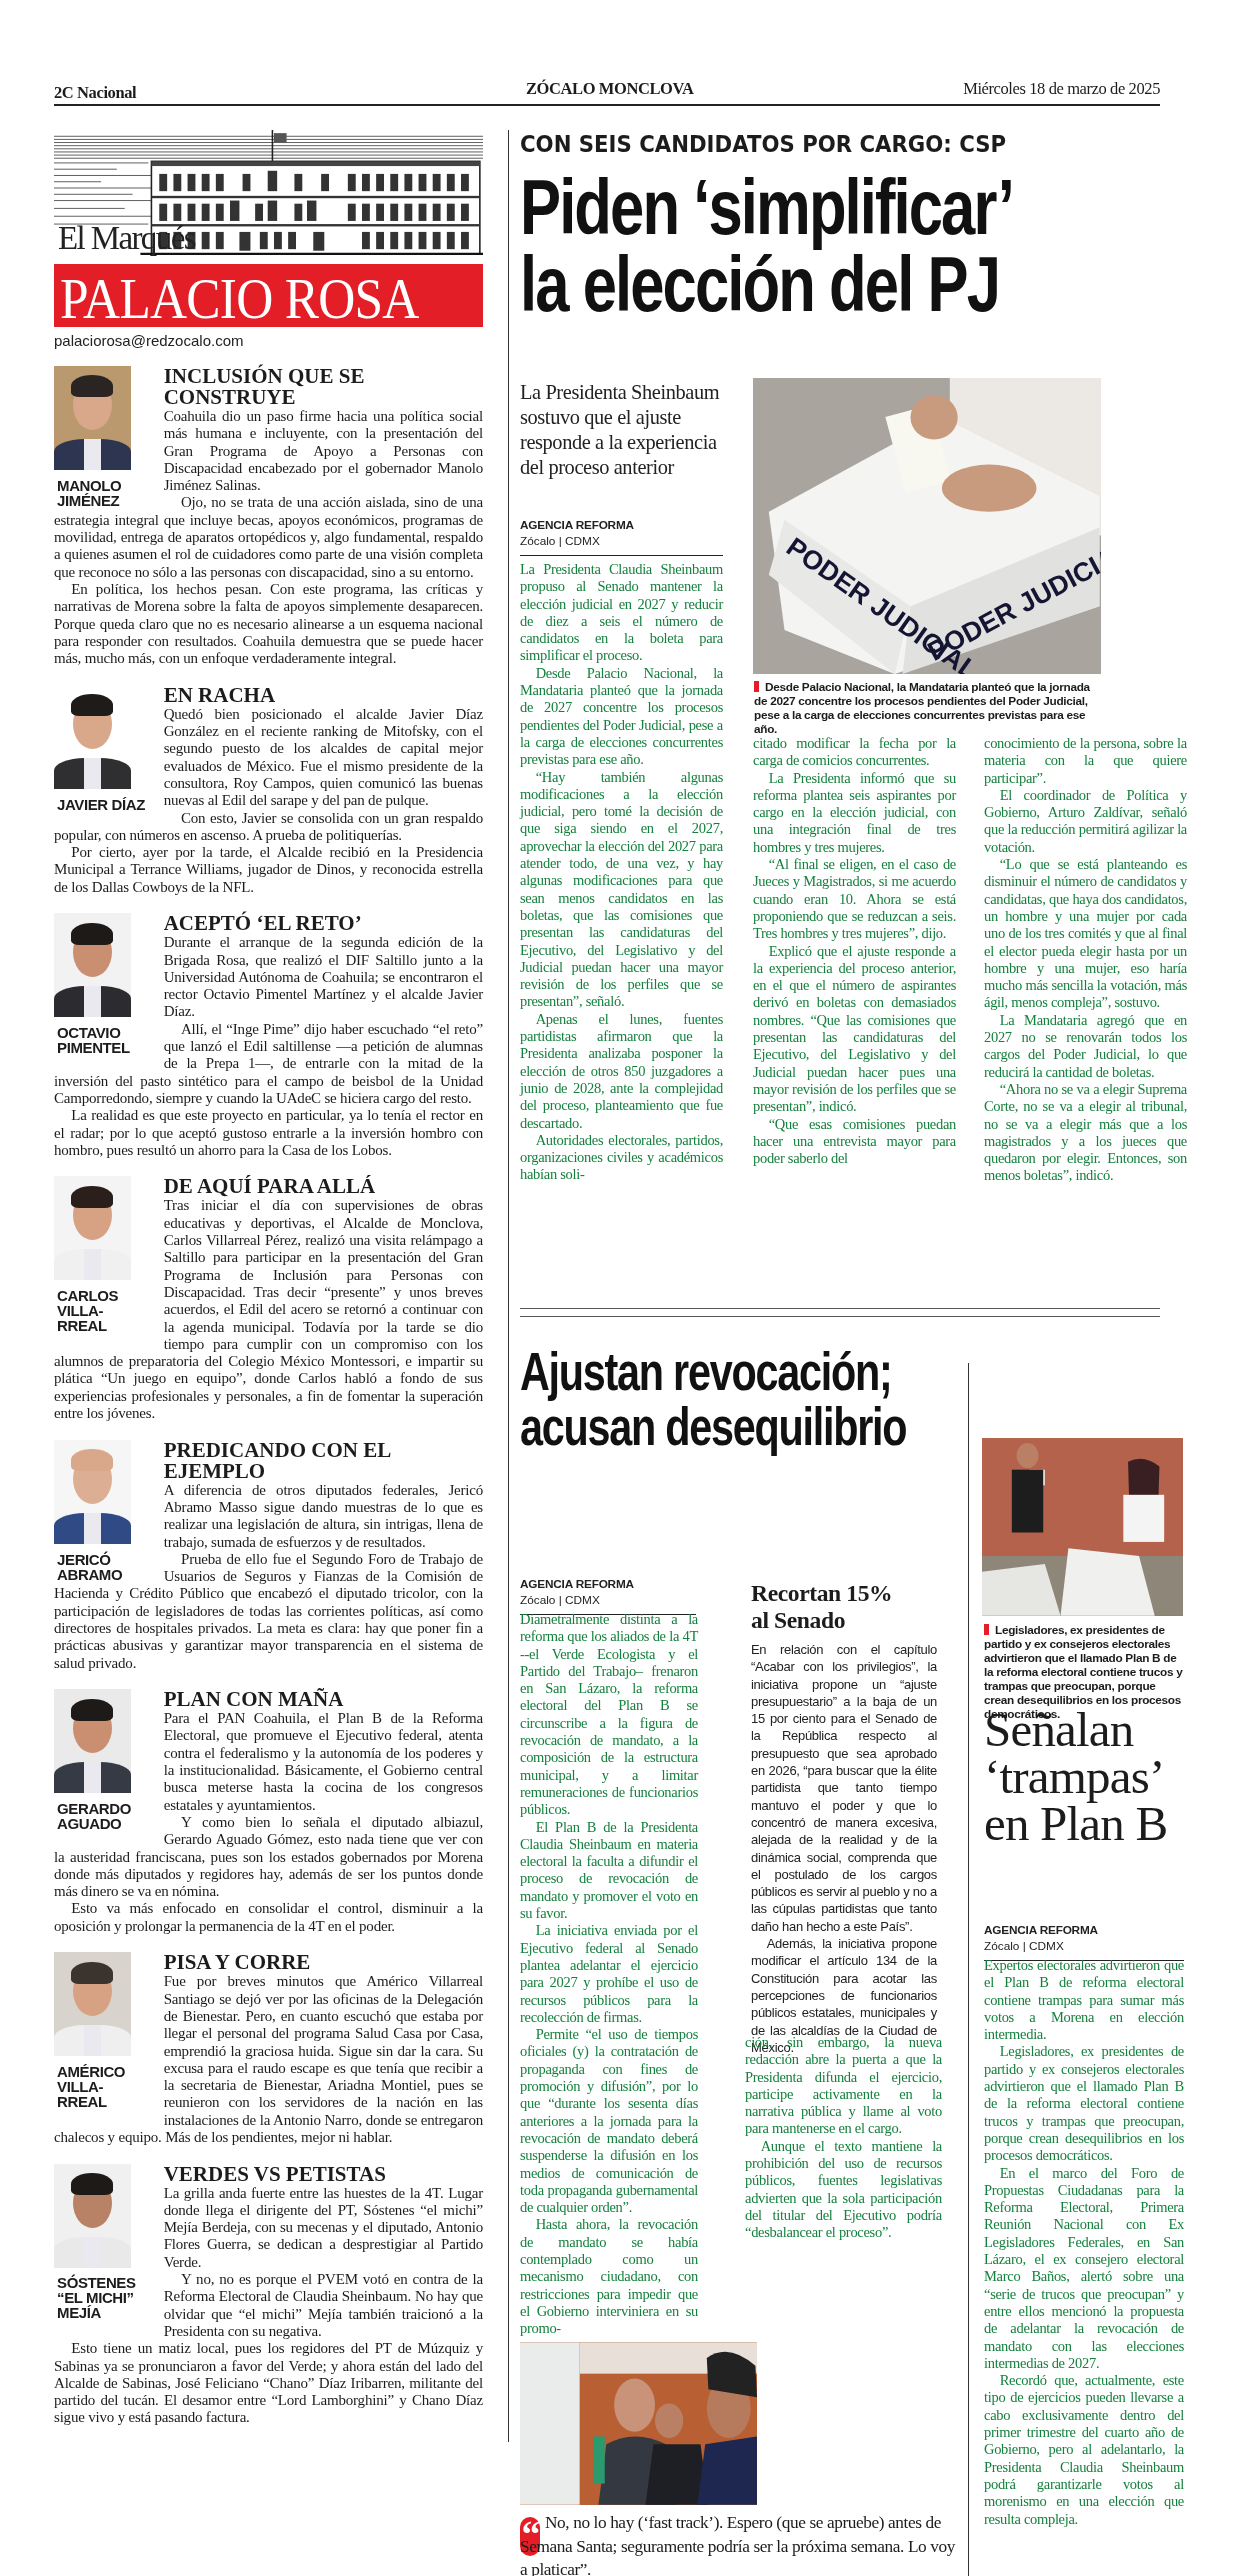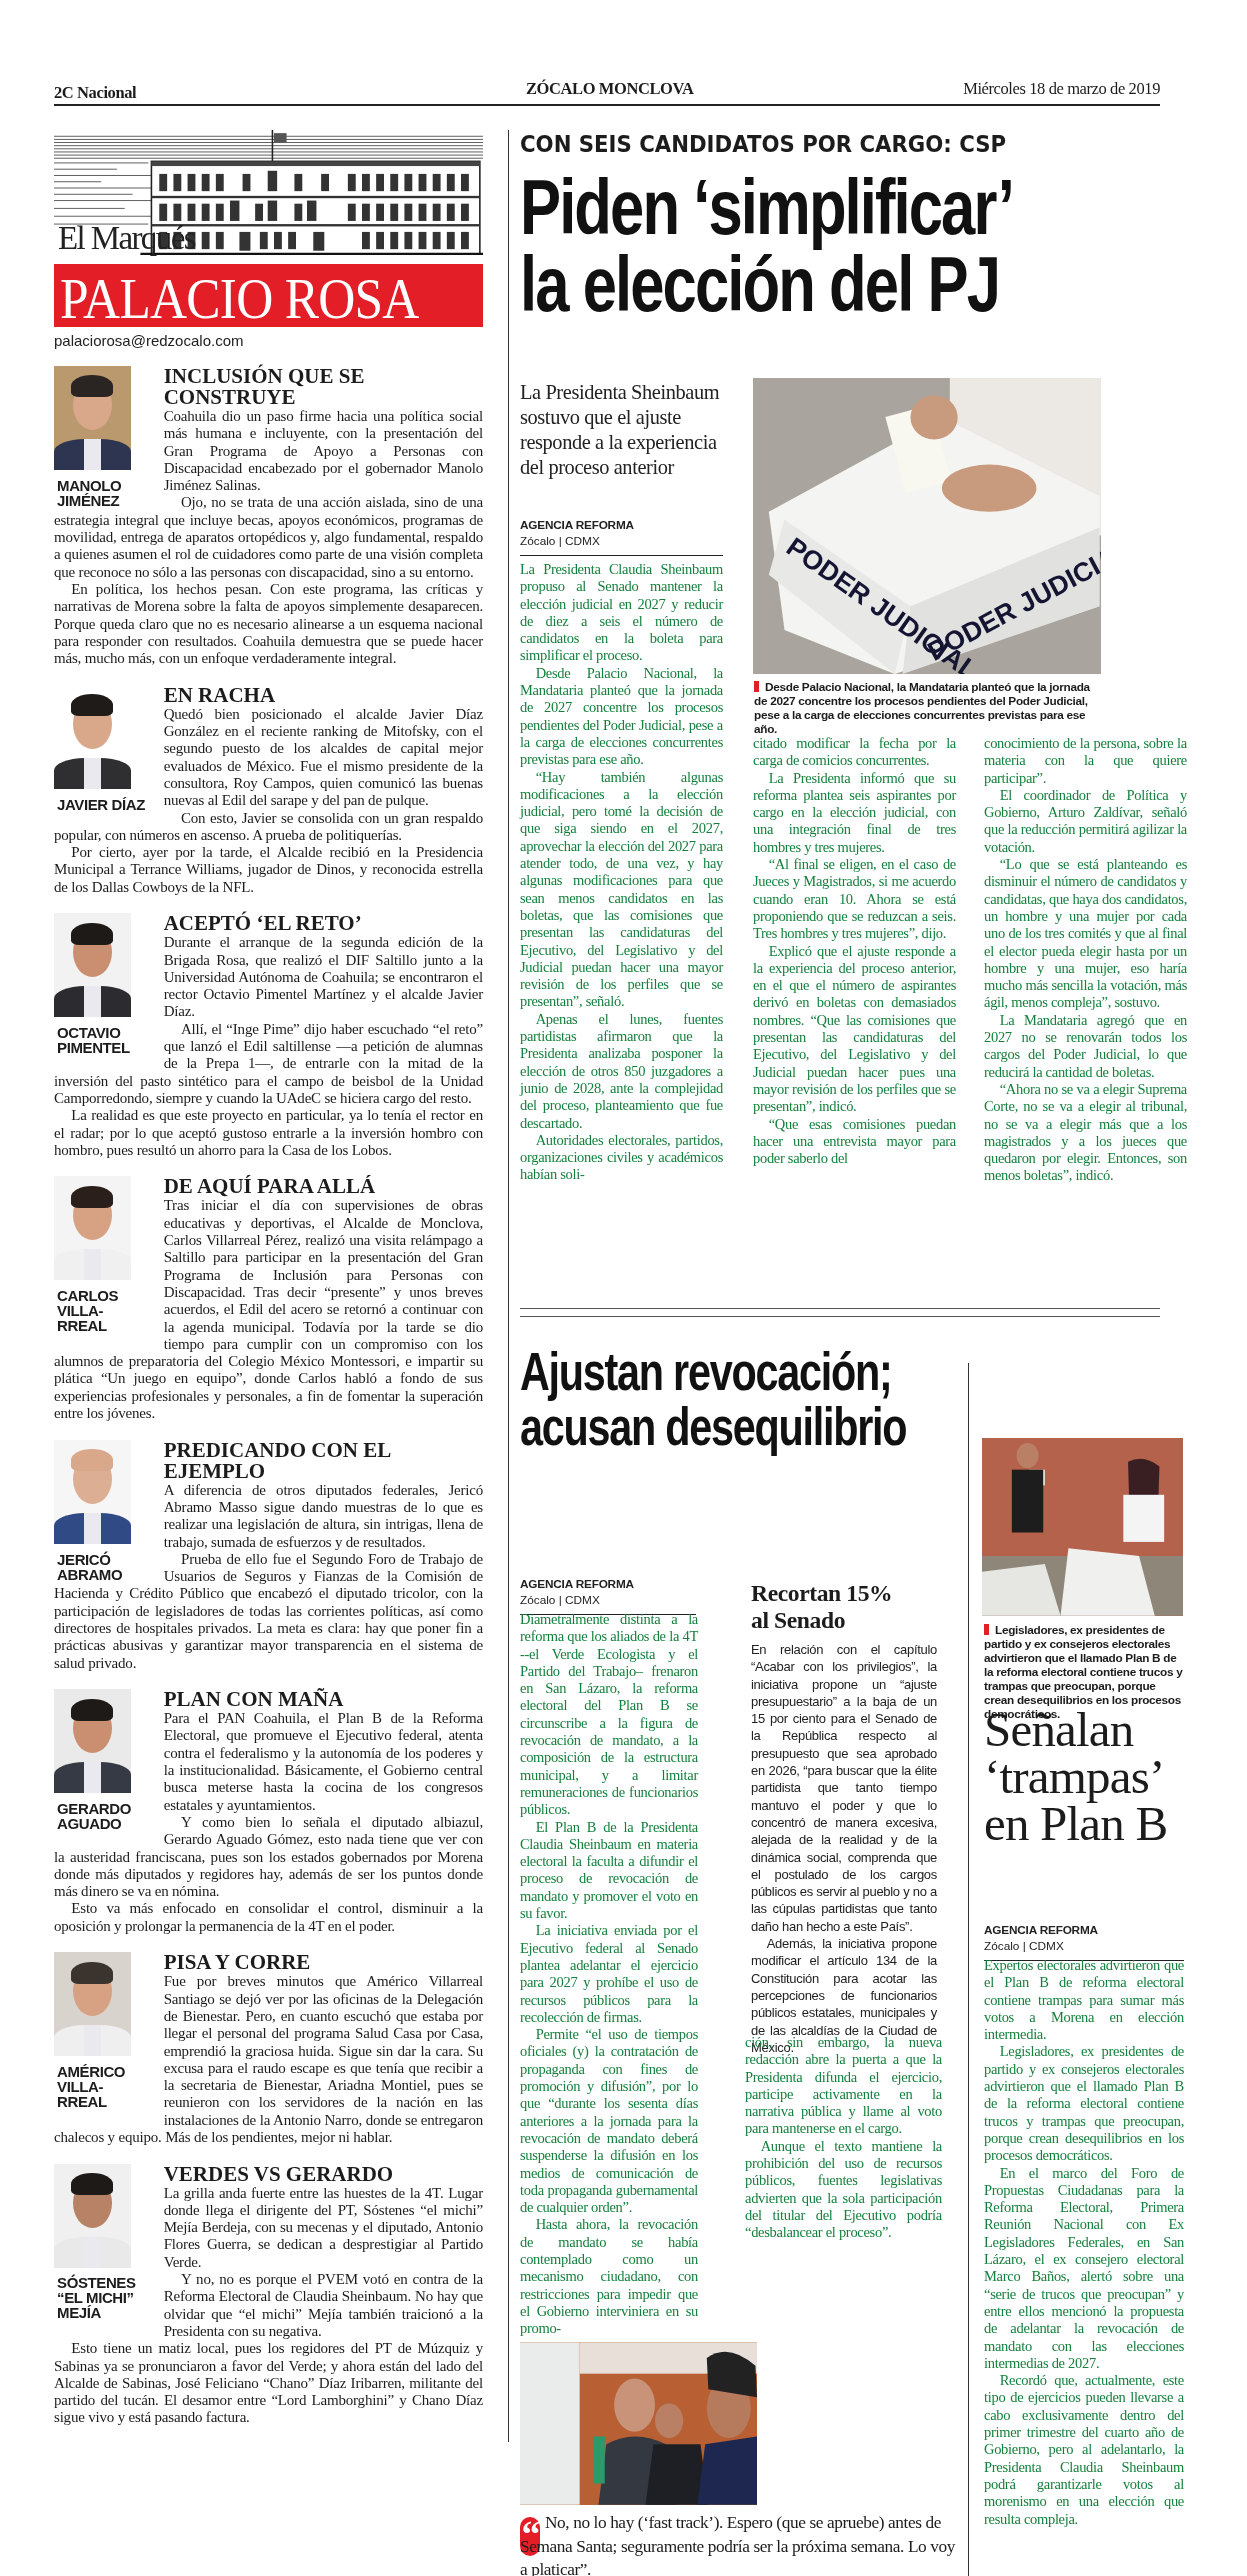--- a/index.html
+++ b/index.html
@@ -66,21 +66,21 @@
   .quote-mark:before { content: "\201C"; position: absolute; left: 1.6px; top: -4.7px; font: bold 38px "Liberation Serif", serif; color: #fff; }
 
   .vline { position: absolute; border-left: 0.8px solid #333; }
 </style>
 </head>
 <body>
 
 <div class="folio">
   <span class="left">2C Nacional</span>
   <span class="center">ZÓCALO MONCLOVA</span>
-  <span class="right">Miércoles 18 de marzo de 2019</span>
+  <span class="right">Miércoles 18 de marzo de 2025</span>
 </div>
 
 <div class="lcol">
   <div class="masthead">
     <svg class="palace" viewBox="0 0 546 162" preserveAspectRatio="none">
       <g stroke="#333" stroke-width="1">
         <line x1="0" y1="8" x2="546" y2="8"></line>
           <line x1="0" y1="12" x2="546" y2="12"></line>
         <line x1="0" y1="16" x2="546" y2="16"></line>
           <line x1="0" y1="20" x2="546" y2="20"></line>
@@ -275,21 +275,21 @@
       <div class="item">
         <div class="photo-wrap">
           <div class="photo" style="background:#f0f0f0">
             <div class="suit" style="background:#e9e9e9"></div>
             <div class="shirt"></div>
             <div class="face" style="background:#b78265"></div>
             <div class="hair" style="background:#1d1a18"></div>
           </div>
           <div class="caption-name">SÓSTENES “EL MICHI” MEJÍA</div>
         </div>
-        <h3>VERDES VS GERARDO</h3>
+        <h3>VERDES VS PETISTAS</h3>
         <p>La grilla anda fuerte entre las huestes de la 4T. Lugar donde llega el dirigente del PT, Sóstenes “el michi” Mejía Berdeja, con su mecenas y el diputado, Antonio Flores Guerra, se dedican a desprestigiar al Partido Verde.</p>
         <p>Y no, no es porque el PVEM votó en contra de la Reforma Electoral de Claudia Sheinbaum. No hay que olvidar que “el michi” Mejía también traicionó a la Presidenta con su negativa.</p>
         <p>Esto tiene un matiz local, pues los regidores del PT de Múzquiz y Sabinas ya se pronunciaron a favor del Verde; y ahora están del lado del Alcalde de Sabinas, José Feliciano “Chano” Díaz Iribarren, militante del partido del tucán. El desamor entre “Lord Lamborghini” y Chano Díaz sigue vivo y está pasando factura.</p>
       </div>
     </div>
 </div>
 
 <div class="rarea">
   <div class="kicker">CON SEIS CANDIDATOS POR CARGO: CSP</div>
   <div class="headline">

